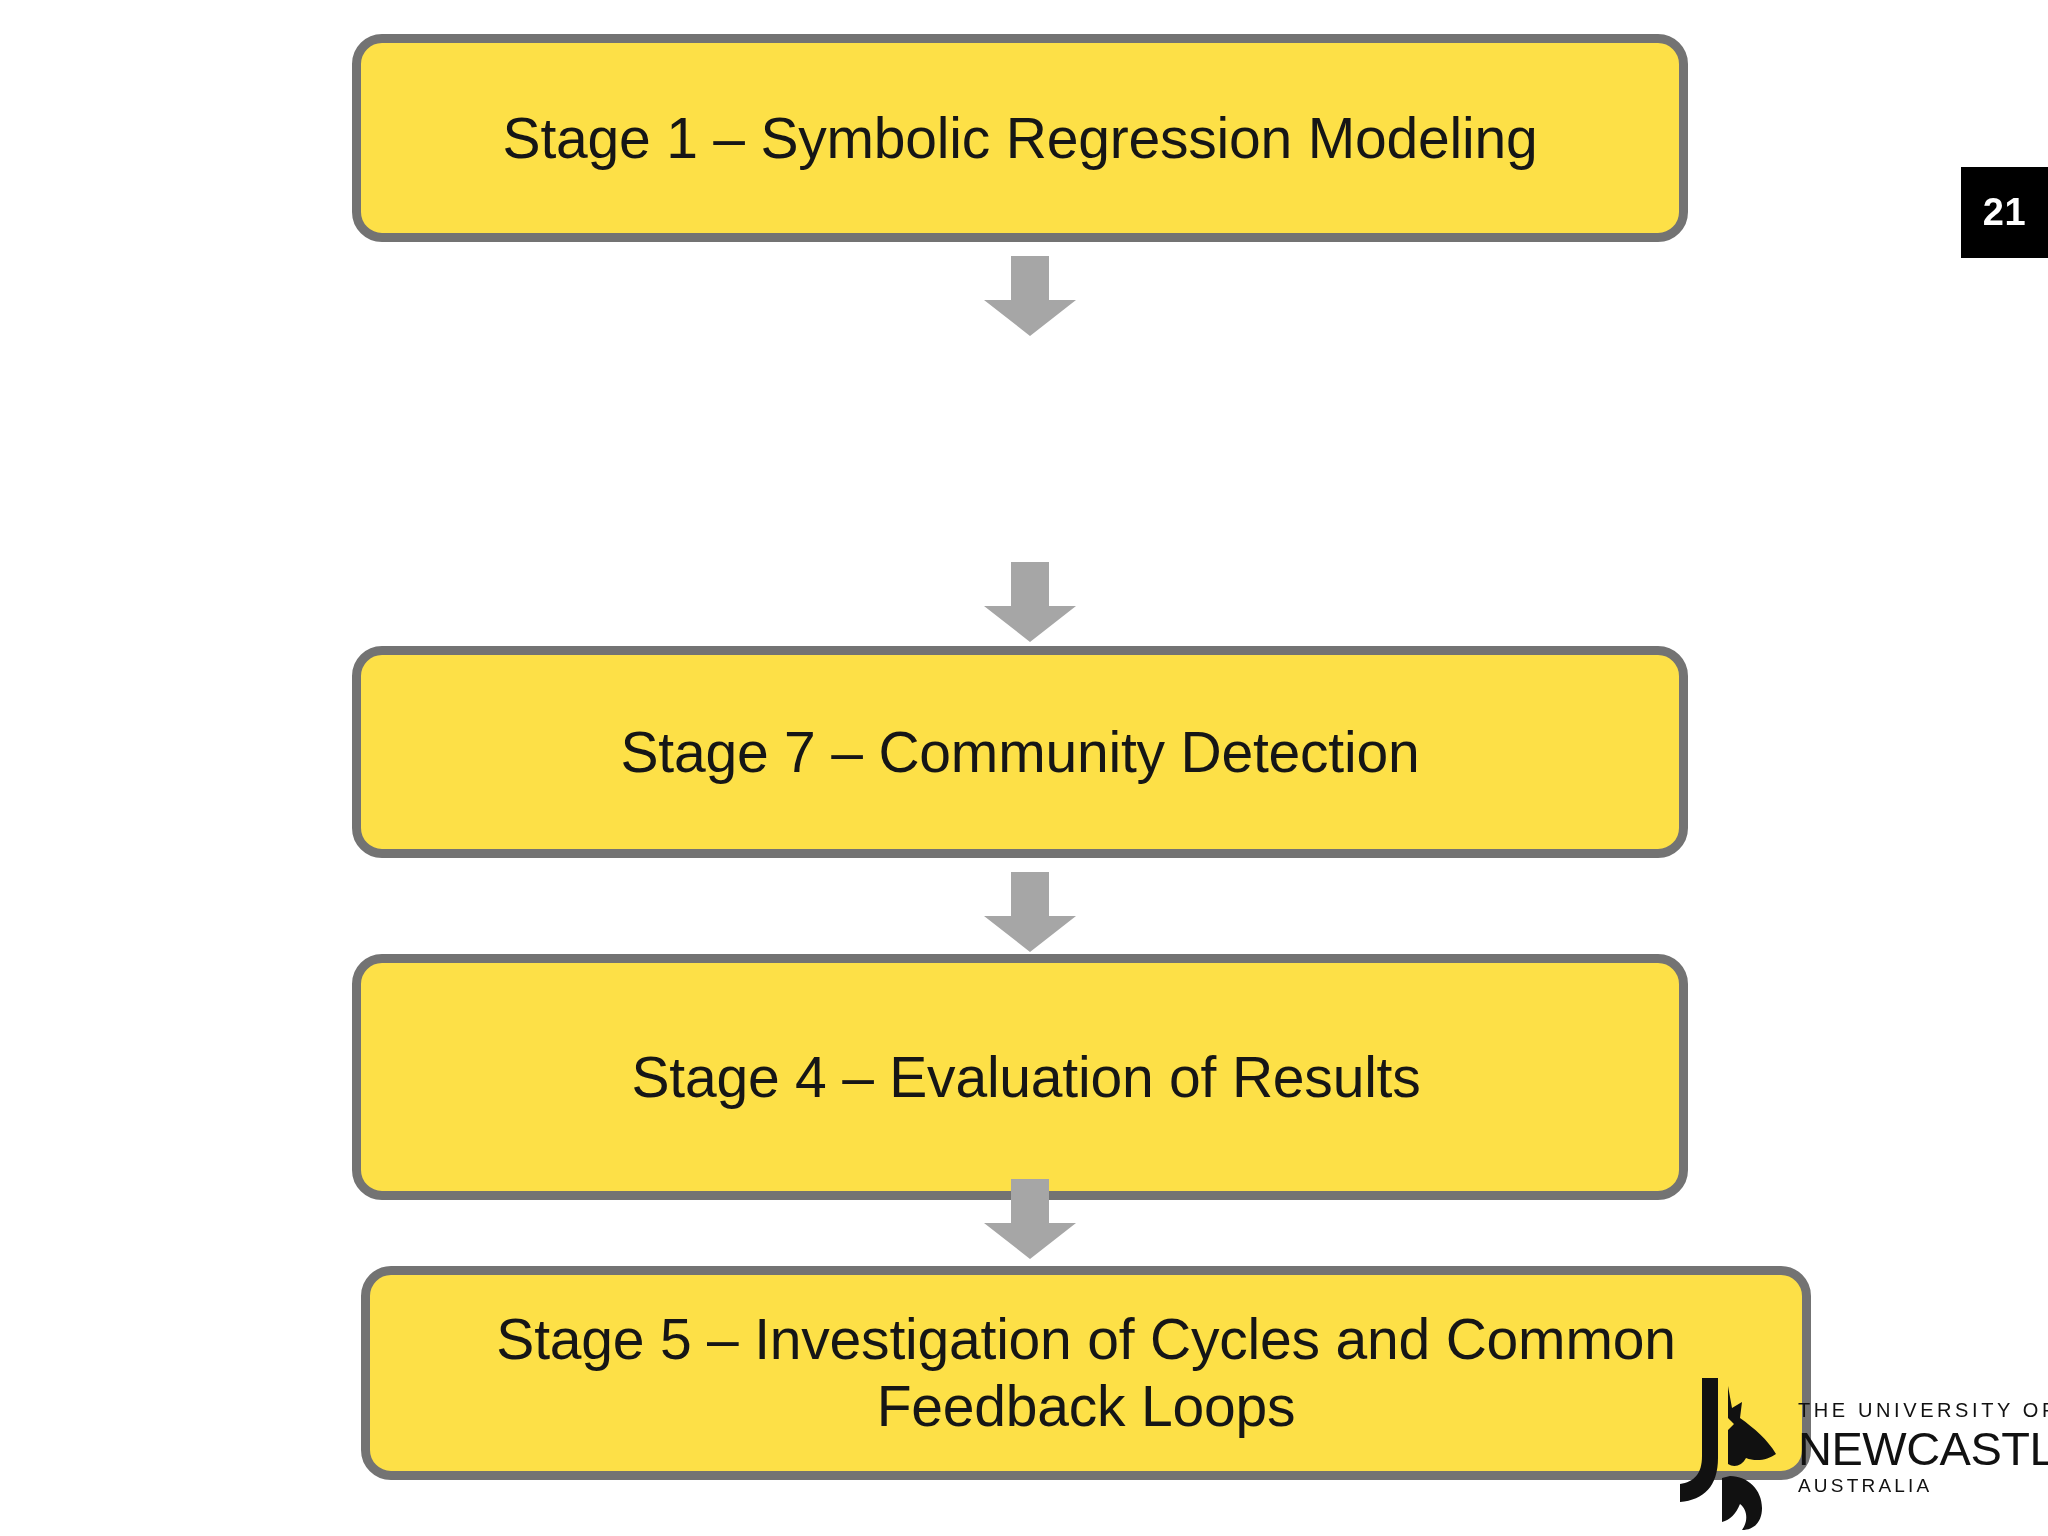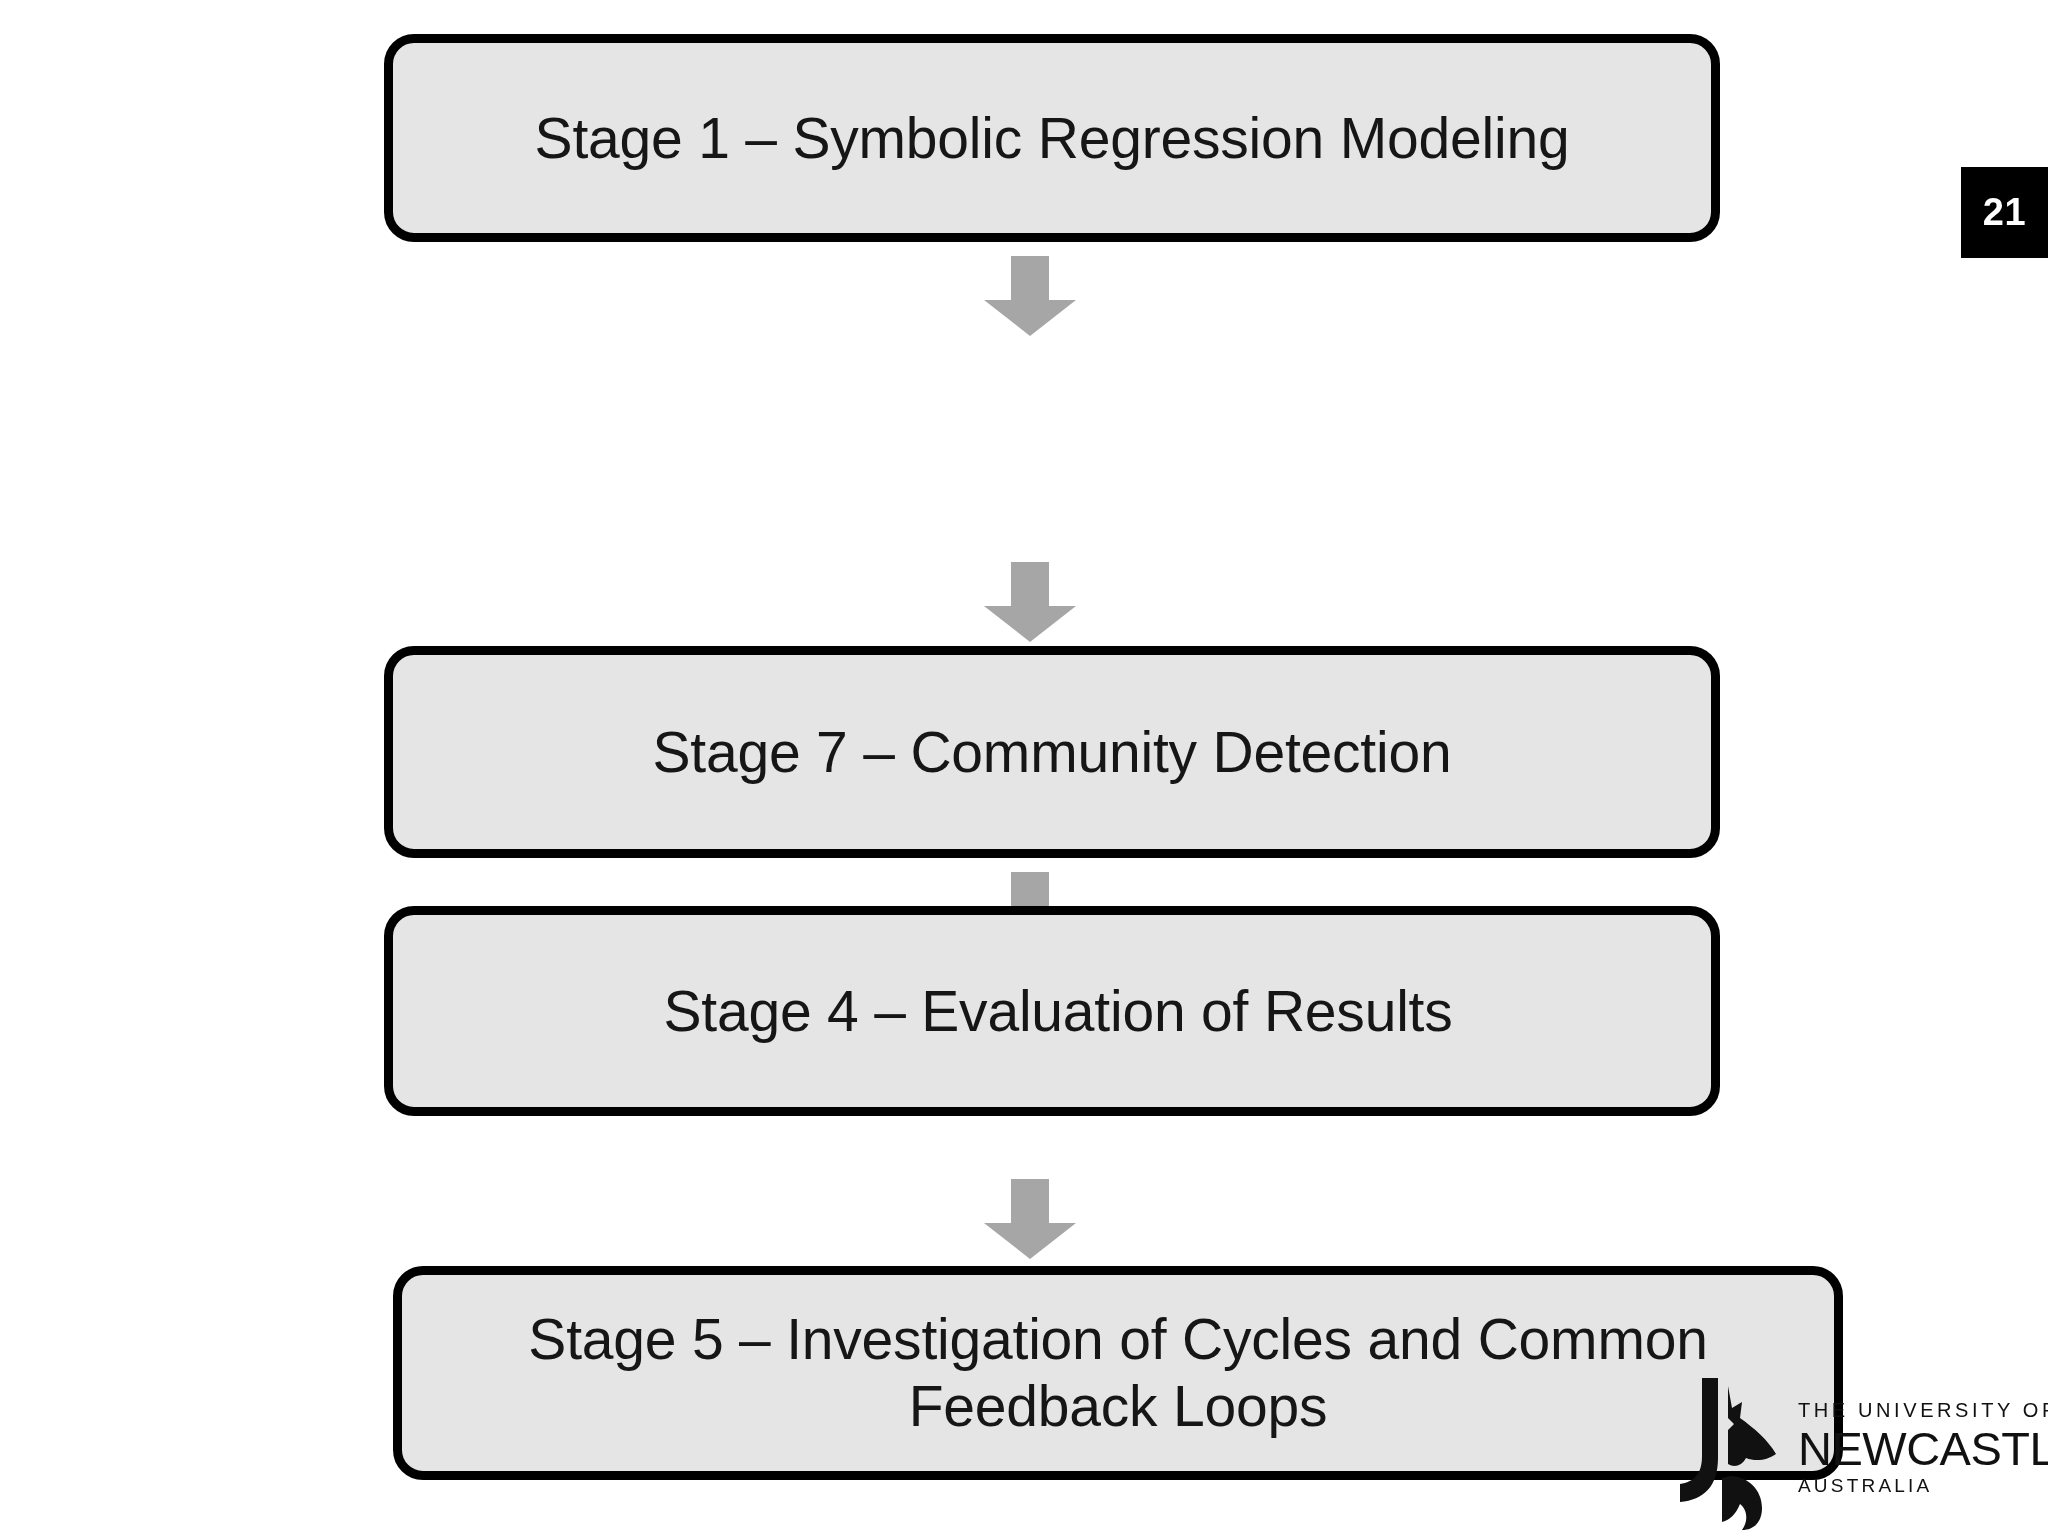--- a/index.html
+++ b/index.html
@@ -47,45 +47,44 @@
     top: 34px;
     width: 1336px;
     height: 1448px;
   }
 
   .stage-box {
     position: absolute;
     left: 0;
     width: 1336px;
     box-sizing: border-box;
-    border: 9px solid #000000;
+    border: 9px solid #737373;
     border-radius: 30px;
-    background: #e5e5e5;
+    background: #fde047;
     display: flex;
     align-items: center;
     justify-content: center;
     text-align: center;
-    margin-left: 32px;
   }
 
   .stage-label {
     font-size: 57px;
     line-height: 1.16;
     color: #161616;
     font-weight: 400;
     letter-spacing: -0.2px;
     padding: 0 24px;
     white-space: pre-line;
   }
 
   
   .box-1 { top: 0px;    height: 208px; }
   .box-2 { top: 306px;  height: 208px; }
   .box-3 { top: 612px;  height: 212px; }
-  .box-4 { top: 872px;  height: 210px; padding-left: 12px; }
+  .box-4 { top: 920px;  height: 246px; padding-left: 12px; }
   .box-5 { top: 1232px; height: 214px; left: 9px; width: 1450px; }
 
   .box-2 .stage-label,
   .box-5 .stage-label { line-height: 1.18; }
 
   
   .arrow {
     position: absolute;
     left: 632px;
     width: 92px;

